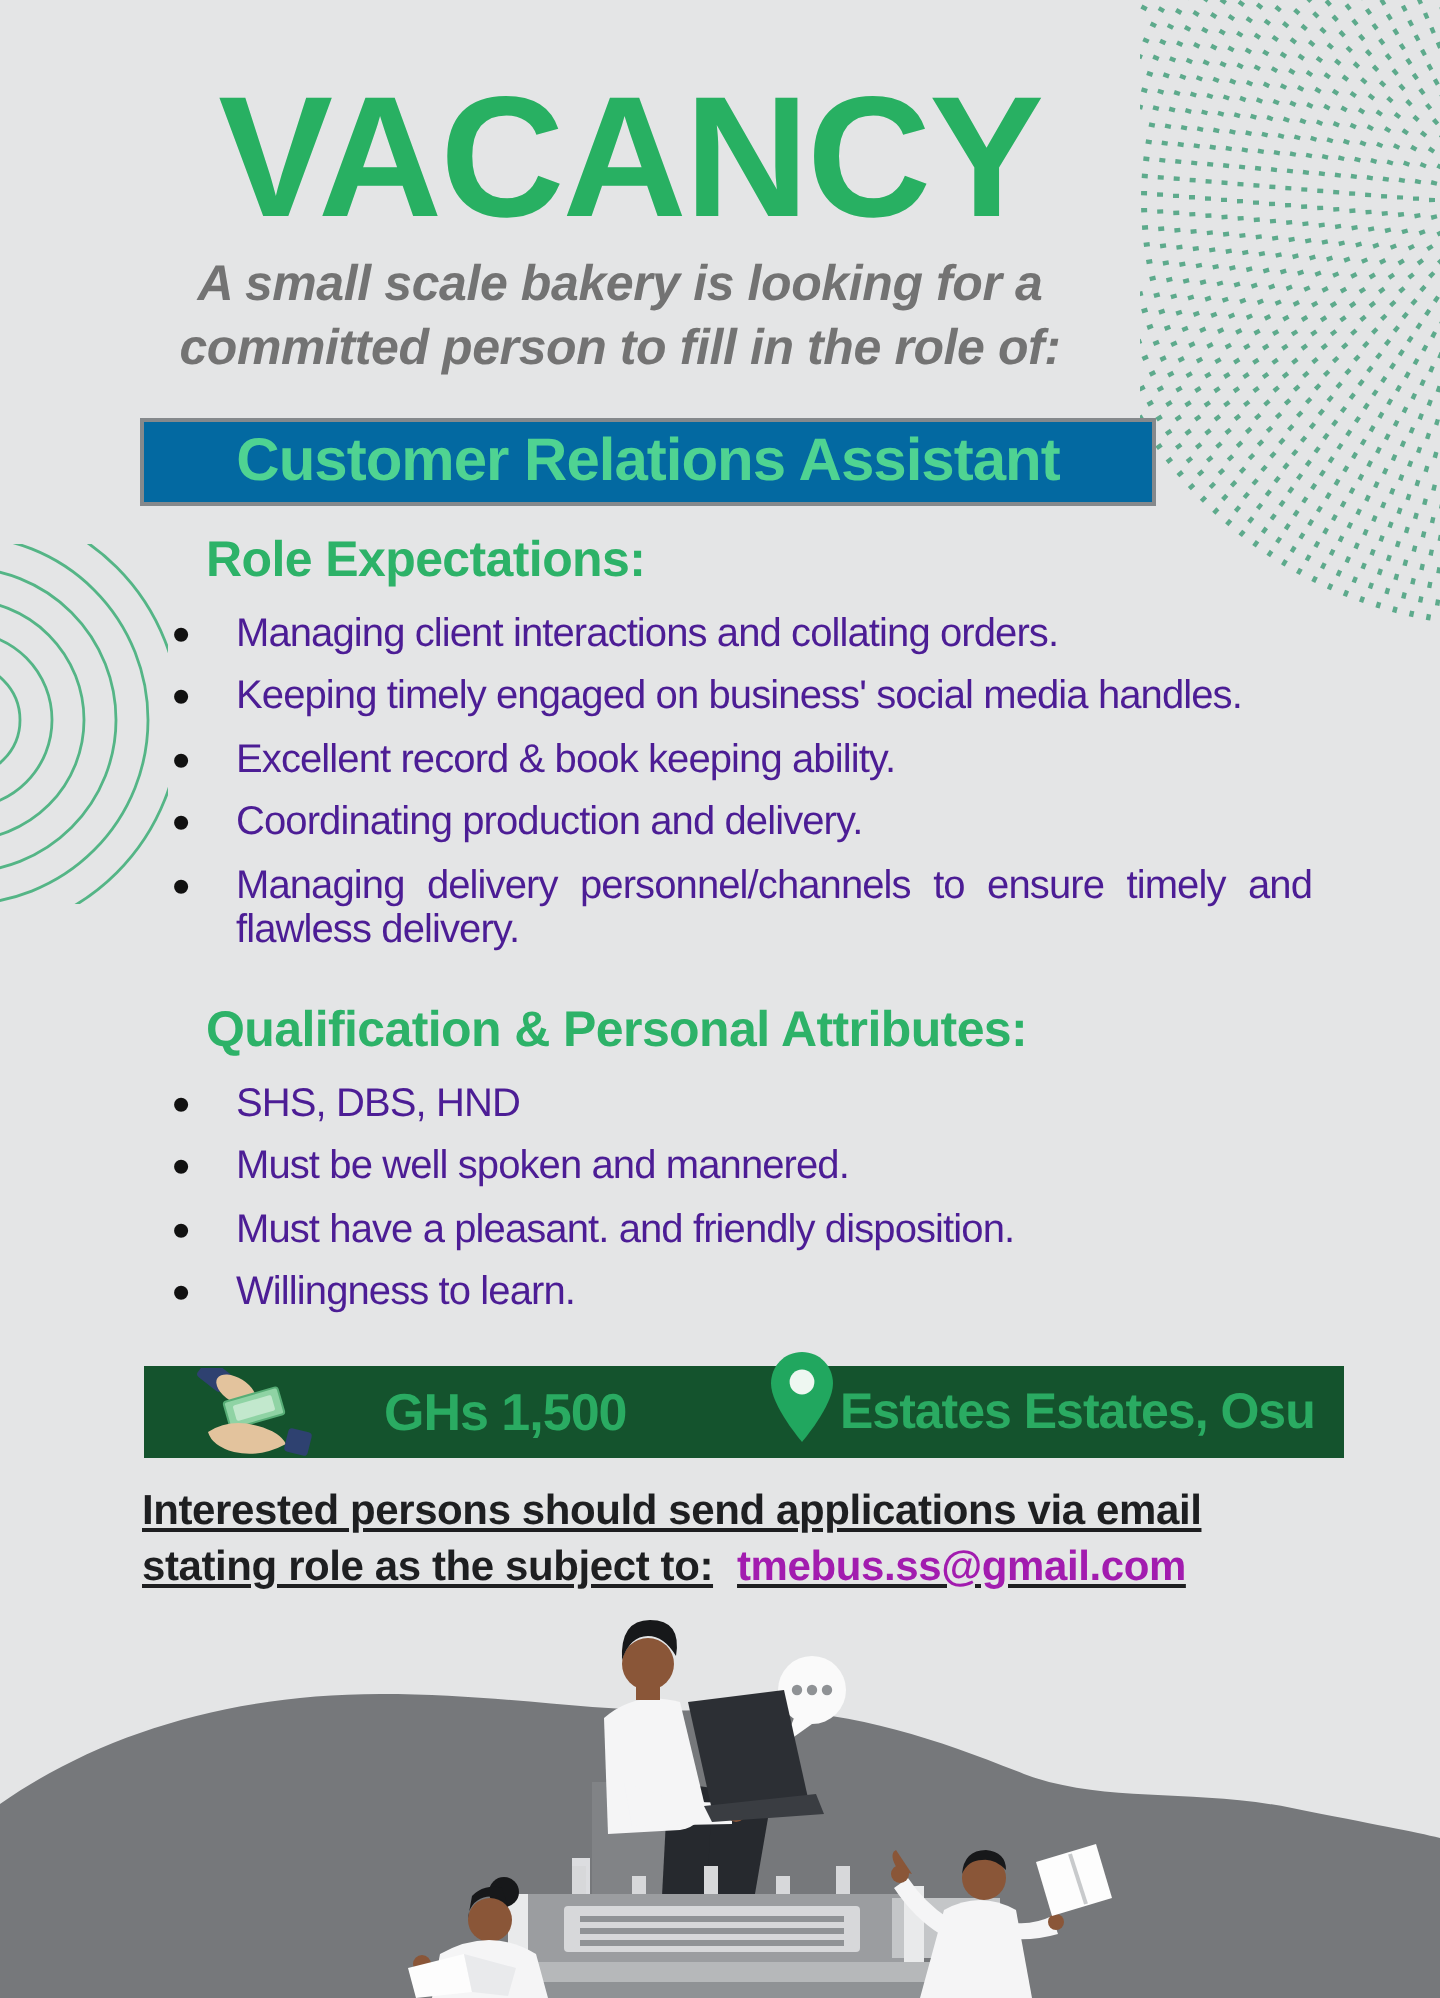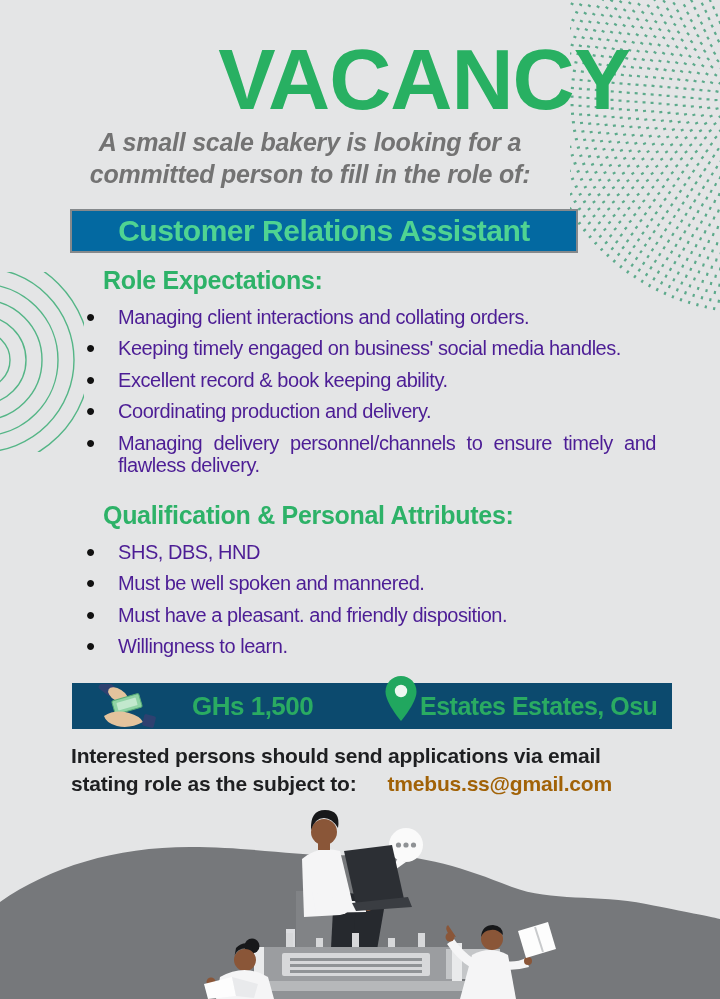--- a/index.html
+++ b/index.html
@@ -7,21 +7,21 @@
     position:relative;width:720px;height:999px;overflow:hidden;
     background:#e4e5e6;
     font-family:"Liberation Sans",sans-serif;
   }
   
   .dots-tr{position:absolute;top:0;left:570px;width:150px;height:330px;}
   .rings-left{position:absolute;top:272px;left:0;width:84px;height:180px;}
   
   .title{
     position:absolute;top:34px;left:0;width:630px;margin:0;
-    text-align:right;font-size:86px;line-height:1.05;font-weight:bold;
+    text-align:center;font-size:86px;line-height:1.05;font-weight:bold;
     color:#28b062;letter-spacing:-1px;
   }
   .subtitle{
     position:absolute;top:126px;left:10px;width:600px;margin:0;
     text-align:center;font-size:25px;font-weight:bold;font-style:italic;
     color:#737373;line-height:1.28;letter-spacing:-0.2px;
   }
   .role-banner{
     position:absolute;left:70px;top:209px;width:508px;height:44px;
     background:#0369a1;border:2px solid #85898c;box-sizing:border-box;
@@ -42,39 +42,39 @@
     position:relative;padding-left:40px;margin-bottom:9px;
     font-size:20px;line-height:1.12;color:#4c1d95;letter-spacing:-0.45px;
     text-align:justify;
   }
   .section li::before{
     content:"\2022";position:absolute;left:8px;top:-3px;font-size:26px;color:#111;
   }
   
   .info-bar{
     position:absolute;left:72px;top:683px;width:600px;height:46px;
-    background:#0c4a6e;
+    background:#14532d;
   }
   .money-icon{position:absolute;left:24px;top:1px;}
   .salary{
     position:absolute;left:120px;top:8px;font-size:26px;font-weight:bold;
     color:#2aab62;letter-spacing:-0.5px;white-space:nowrap;
   }
   .pin-icon{position:absolute;left:312px;top:-10px;}
   .location{
     position:absolute;left:348px;top:9px;font-size:25px;font-weight:bold;
     color:#2aab62;letter-spacing:-0.5px;white-space:nowrap;
   }
   
   .apply{
     position:absolute;left:71px;top:742px;width:620px;
-    font-size:21px;font-weight:bold;color:#1e1f21;line-height:1.32;letter-spacing:-0.2px;
+    font-size:21px;font-weight:bold;color:#1e1f21;line-height:1.32;letter-spacing:-0.2px;text-decoration:underline;
   }
   .apply p{margin:0;}
-  .apply .email{color:#a16207;margin-left:31px;}
+  .apply .email{color:#a21caf;margin-left:12px;}
   
   .illus{position:absolute;left:0;bottom:0;width:720px;height:200px;display:block;}
 </style>
 </head>
 <body>
 
 <div class="poster">
 
   <svg class="dots-tr" viewBox="0 0 150 330">
     <g fill="none" stroke="#3c9c76" stroke-width="3" stroke-dasharray="2.2 6.4" opacity="0.8">

